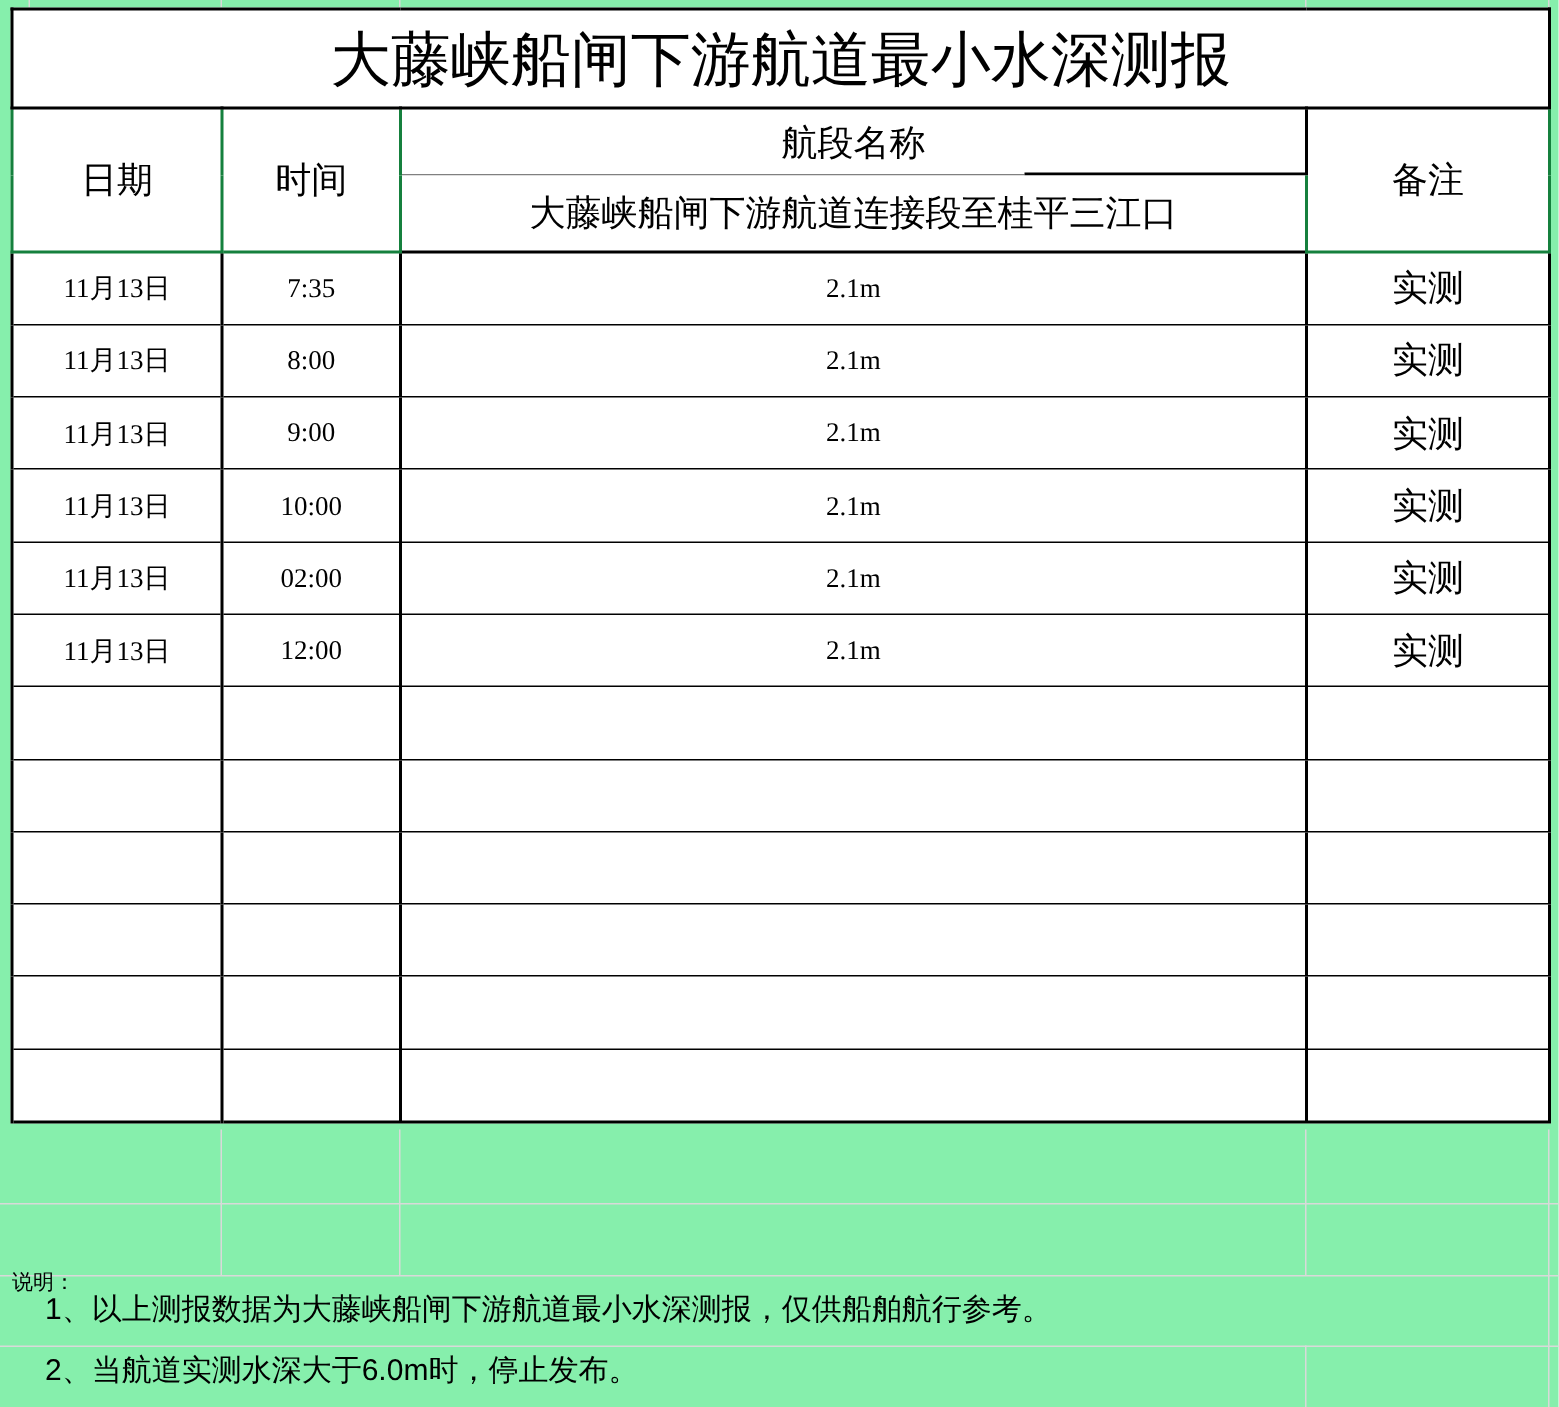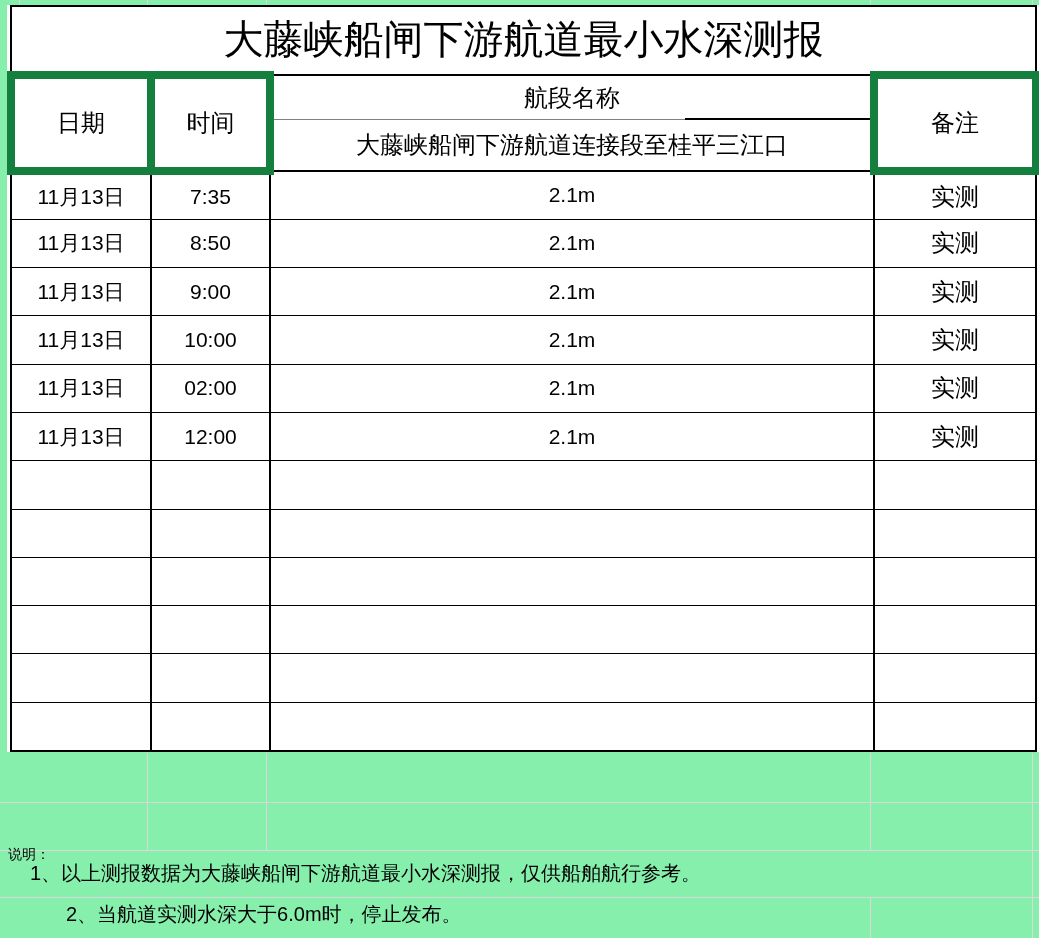--- a/index.html
+++ b/index.html
@@ -15,53 +15,53 @@
     border-collapse:collapse;table-layout:fixed;background:#fff;
     border:2px solid #000;
   }
   table.report td{
     padding:0;text-align:center;vertical-align:middle;overflow:hidden;
     white-space:nowrap;
   }
   td.title-cell{
     height:64px;font-size:40px;border:2px solid #000;
   }
-  td.hcell{font-size:24px;border:8px solid #15803d;}
+  td.hcell{font-size:24px;border:2px solid #15803d;}
   td.h-seg{
     height:44px;font-size:24px;border:2px solid #000;border-bottom:none;
     position:relative;
     margin-left:45px;
   }
   td.h-segname{
     height:50px;font-size:24px;border:2px solid #000;border-top:none;
   }
   .seg-divider-gray{
     position:absolute;left:0;bottom:0;width:69%;height:1px;background:#808080;
   }
   .seg-divider-black{
     position:absolute;right:0;bottom:0;width:31%;height:2px;background:#000;
   }
   tr.data{height:48.3px;}
   td.dcell{
     border-left:2px solid #000;border-right:2px solid #000;
     border-top:1px solid #000;border-bottom:1px solid #000;
   }
-  td.serif{font-family:Liberation Sans, sans-serif;font-size:21px;}
+  td.serif{font-family:Liberation Serif, serif;font-size:18px;}
   td.remark{font-size:24px;}
   
   .gl-v{position:absolute;width:1px;background:#d9d9d9;}
   .gl-h{position:absolute;height:1px;left:0;width:1039px;background:#d9d9d9;}
   
   .shuoming{
     position:absolute;left:8px;top:830px;height:48px;line-height:48px;
     font-size:14px;
   }
   .note-line{position:absolute;left:30px;font-size:20px;}
   .note-1{top:850px;height:47px;line-height:47px;}
-  .note-2{top:894px;height:37px;line-height:41px;margin-left:36px;}
+  .note-2{top:894px;height:37px;line-height:41px;}
 </style>
 </head>
 <body>
 
 <div class="sheet">
 
   <div>
     <div class="gl-v" style="left:19px;top:0;height:5px;"></div>
     <div class="gl-v" style="left:147px;top:0;height:5px;"></div>
     <div class="gl-v" style="left:266px;top:0;height:5px;"></div>
@@ -95,21 +95,21 @@
       </tr>
 
       <tr class="data">
         <td class="dcell serif">11月13日</td>
         <td class="dcell serif">7:35</td>
         <td class="dcell serif">2.1m</td>
         <td class="dcell remark">实测</td>
       </tr>
       <tr class="data">
         <td class="dcell serif">11月13日</td>
-        <td class="dcell serif">8:50</td>
+        <td class="dcell serif">8:00</td>
         <td class="dcell serif">2.1m</td>
         <td class="dcell remark">实测</td>
       </tr>
       <tr class="data">
         <td class="dcell serif">11月13日</td>
         <td class="dcell serif">9:00</td>
         <td class="dcell serif">2.1m</td>
         <td class="dcell remark">实测</td>
       </tr>
       <tr class="data">

